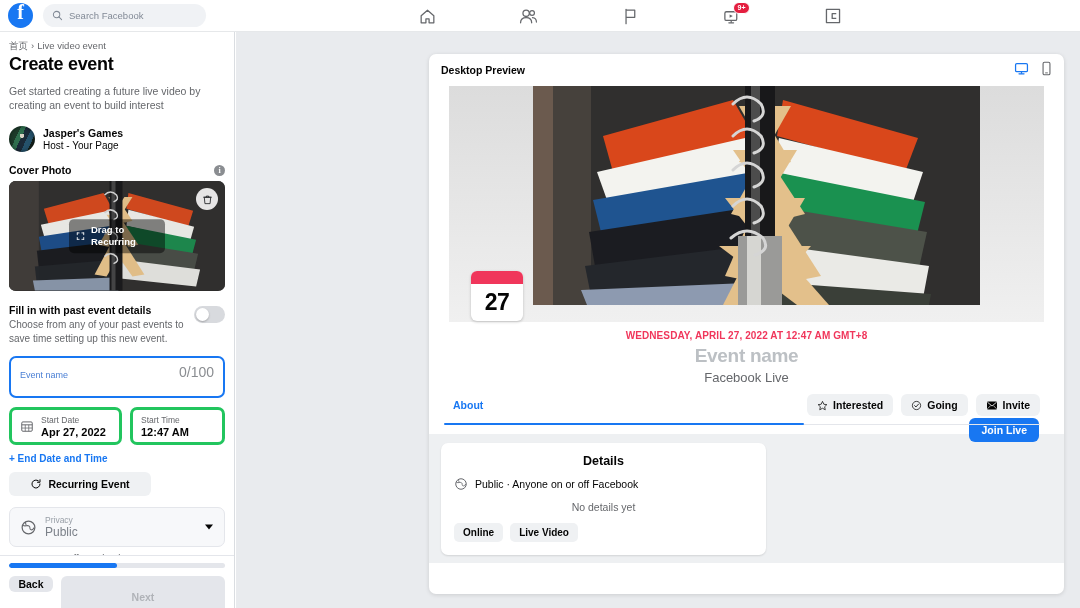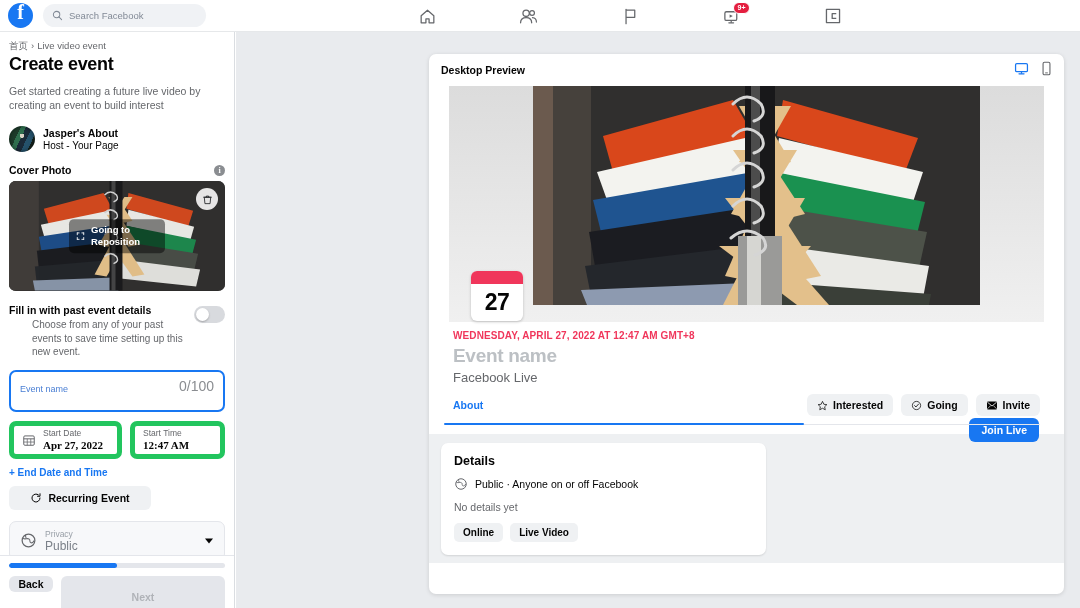--- a/index.html
+++ b/index.html
@@ -105,42 +105,42 @@
     padding: 5px 10px 5px 22px; color: #fff;
     font-size: 9.5px; font-weight: 700; line-height: 1.25;
     width: 96px;
   }
   .drag-chip .move-ic { position: absolute; left: 6px; top: 50%;
     transform: translateY(-50%); }
 
   .fill-row { display: flex; align-items: flex-start;
     justify-content: space-between; gap: 8px; }
   .fill-title { font-size: 10.5px; font-weight: 700; color: #050505; }
-  .fill-desc { font-size: 10px; color: #65676b; line-height: 1.35; margin-top: 2px; margin-left: 23px; }
+  .fill-desc { font-size: 10px; color: #65676b; line-height: 1.35; margin-top: 2px; }
   .toggle { width: 31px; height: 17px; border-radius: 10px;
     background: #d8dade; position: relative; flex: 0 0 auto; margin-top: 2px; }
   .toggle::after { content:""; position: absolute; top: 2px; left: 2px;
     width: 13px; height: 13px; border-radius: 50%; background: #fff;
     box-shadow: 0 1px 2px rgba(0,0,0,.25); }
 
   .field-name {
     margin-top: 11px; height: 42px; border: 2px solid #1877f2;
     border-radius: 7px; padding: 6px 9px; position: relative;
   }
   .field-name .lbl { font-size: 9px; color: #4a7fd4; }
   .field-name .cnt { position: absolute; right: 9px; top: 6px;
     font-size: 14px; color: #8a8d91; }
 
   .dt-row { display: flex; gap: 8px; margin-top: 9px; }
-  .dt-box { border: 5px solid #22c55e; border-radius: 7px;
+  .dt-box { border: 3px solid #22c55e; border-radius: 7px;
     height: 38px; display: flex; align-items: center; padding: 0 8px; gap: 7px; }
   .dt-box.date { flex: 0 0 113px; }
   .dt-box.time { flex: 1; }
   .dt-lbl { font-size: 8.5px; color: #65676b; }
-  .dt-val { font-size: 11px; font-weight: 700; color: #050505; margin-top: 1px; font-family: Liberation Serif, serif; }
+  .dt-val { font-size: 11px; font-weight: 700; color: #050505; margin-top: 1px; }
 
   .end-dt { font-size: 10px; color: #1877f2; font-weight: 700; margin-top: 8px; }
 
   .recurring {
     margin-top: 8px; height: 24px; width: 142px;
     background: #eff1f3; border-radius: 6px;
     display: flex; align-items: center; justify-content: center; gap: 6px;
     font-size: 10.5px; font-weight: 700; color: #050505;
   }
 
@@ -168,21 +168,21 @@
   .btn-back { width: 44px; height: 16px; background: #e4e6eb;
     border-radius: 6px; display: flex; align-items: center;
     justify-content: center; font-size: 10.5px; font-weight: 700; color: #050505; }
   .btn-next { flex: 1; height: 41px; background: #e4e6eb; border-radius: 6px;
     display: flex; align-items: center; justify-content: center;
     font-size: 10.5px; font-weight: 700; color: #b0b3b8; }
 
   
   .main {
     position: absolute; top: 32px; left: 236px;
-    width: 844px; height: 576px; background: #e9ebee;
+    width: 844px; height: 576px; background: #e9ebee; text-align: center;
   }
   .preview-card {
     position: absolute; left: 193px; top: 22px;
     width: 635px; height: 540px; background: #fff;
     border-radius: 7px; box-shadow: 0 1px 4px rgba(0,0,0,.13);
     overflow: hidden;
   }
   .pv-head { height: 32px; display: flex; align-items: center;
     justify-content: space-between; padding: 0 12px; }
   .pv-title { font-size: 10.5px; font-weight: 700; color: #050505; }
@@ -295,21 +295,21 @@
     <div class="crumb">
       <span>首页</span><span class="sep">›</span><span>Live video event</span>
     </div>
 
     <div class="page-title">Create event</div>
     <div class="subtitle">Get started creating a future live video by creating an event to build interest</div>
 
     <div class="host-row">
       <div class="avatar"></div>
       <div>
-        <div class="host-name">Jasper's About</div>
+        <div class="host-name">Jasper's Games</div>
         <div class="host-sub">Host - Your Page</div>
       </div>
     </div>
 
     <div class="cover-label-row">
       <span class="cover-label">Cover Photo</span>
       <span class="info-dot">i</span>
     </div>
 
     <div class="cover-photo">
@@ -355,21 +355,21 @@
       </div>
       <div class="drag-chip">
         <svg class="move-ic" width="11" height="11" viewBox="0 0 24 24">
           <g stroke="#fff" stroke-width="1.9" stroke-linecap="round">
             <path d="M5 5 L9 5 M5 5 L5 9"></path>
             <path d="M19 5 L15 5 M19 5 L19 9"></path>
             <path d="M5 19 L9 19 M5 19 L5 15"></path>
             <path d="M19 19 L15 19 M19 19 L19 15"></path>
           </g>
         </svg>
-        <span>Going to Reposition</span>
+        <span>Drag to Recurring</span>
       </div>
     </div>
 
     <div class="fill-row">
       <div>
         <div class="fill-title">Fill in with past event details</div>
         <div class="fill-desc">Choose from any of your past events to save time setting up this new event.</div>
       </div>
       <div class="toggle"></div>
     </div>

